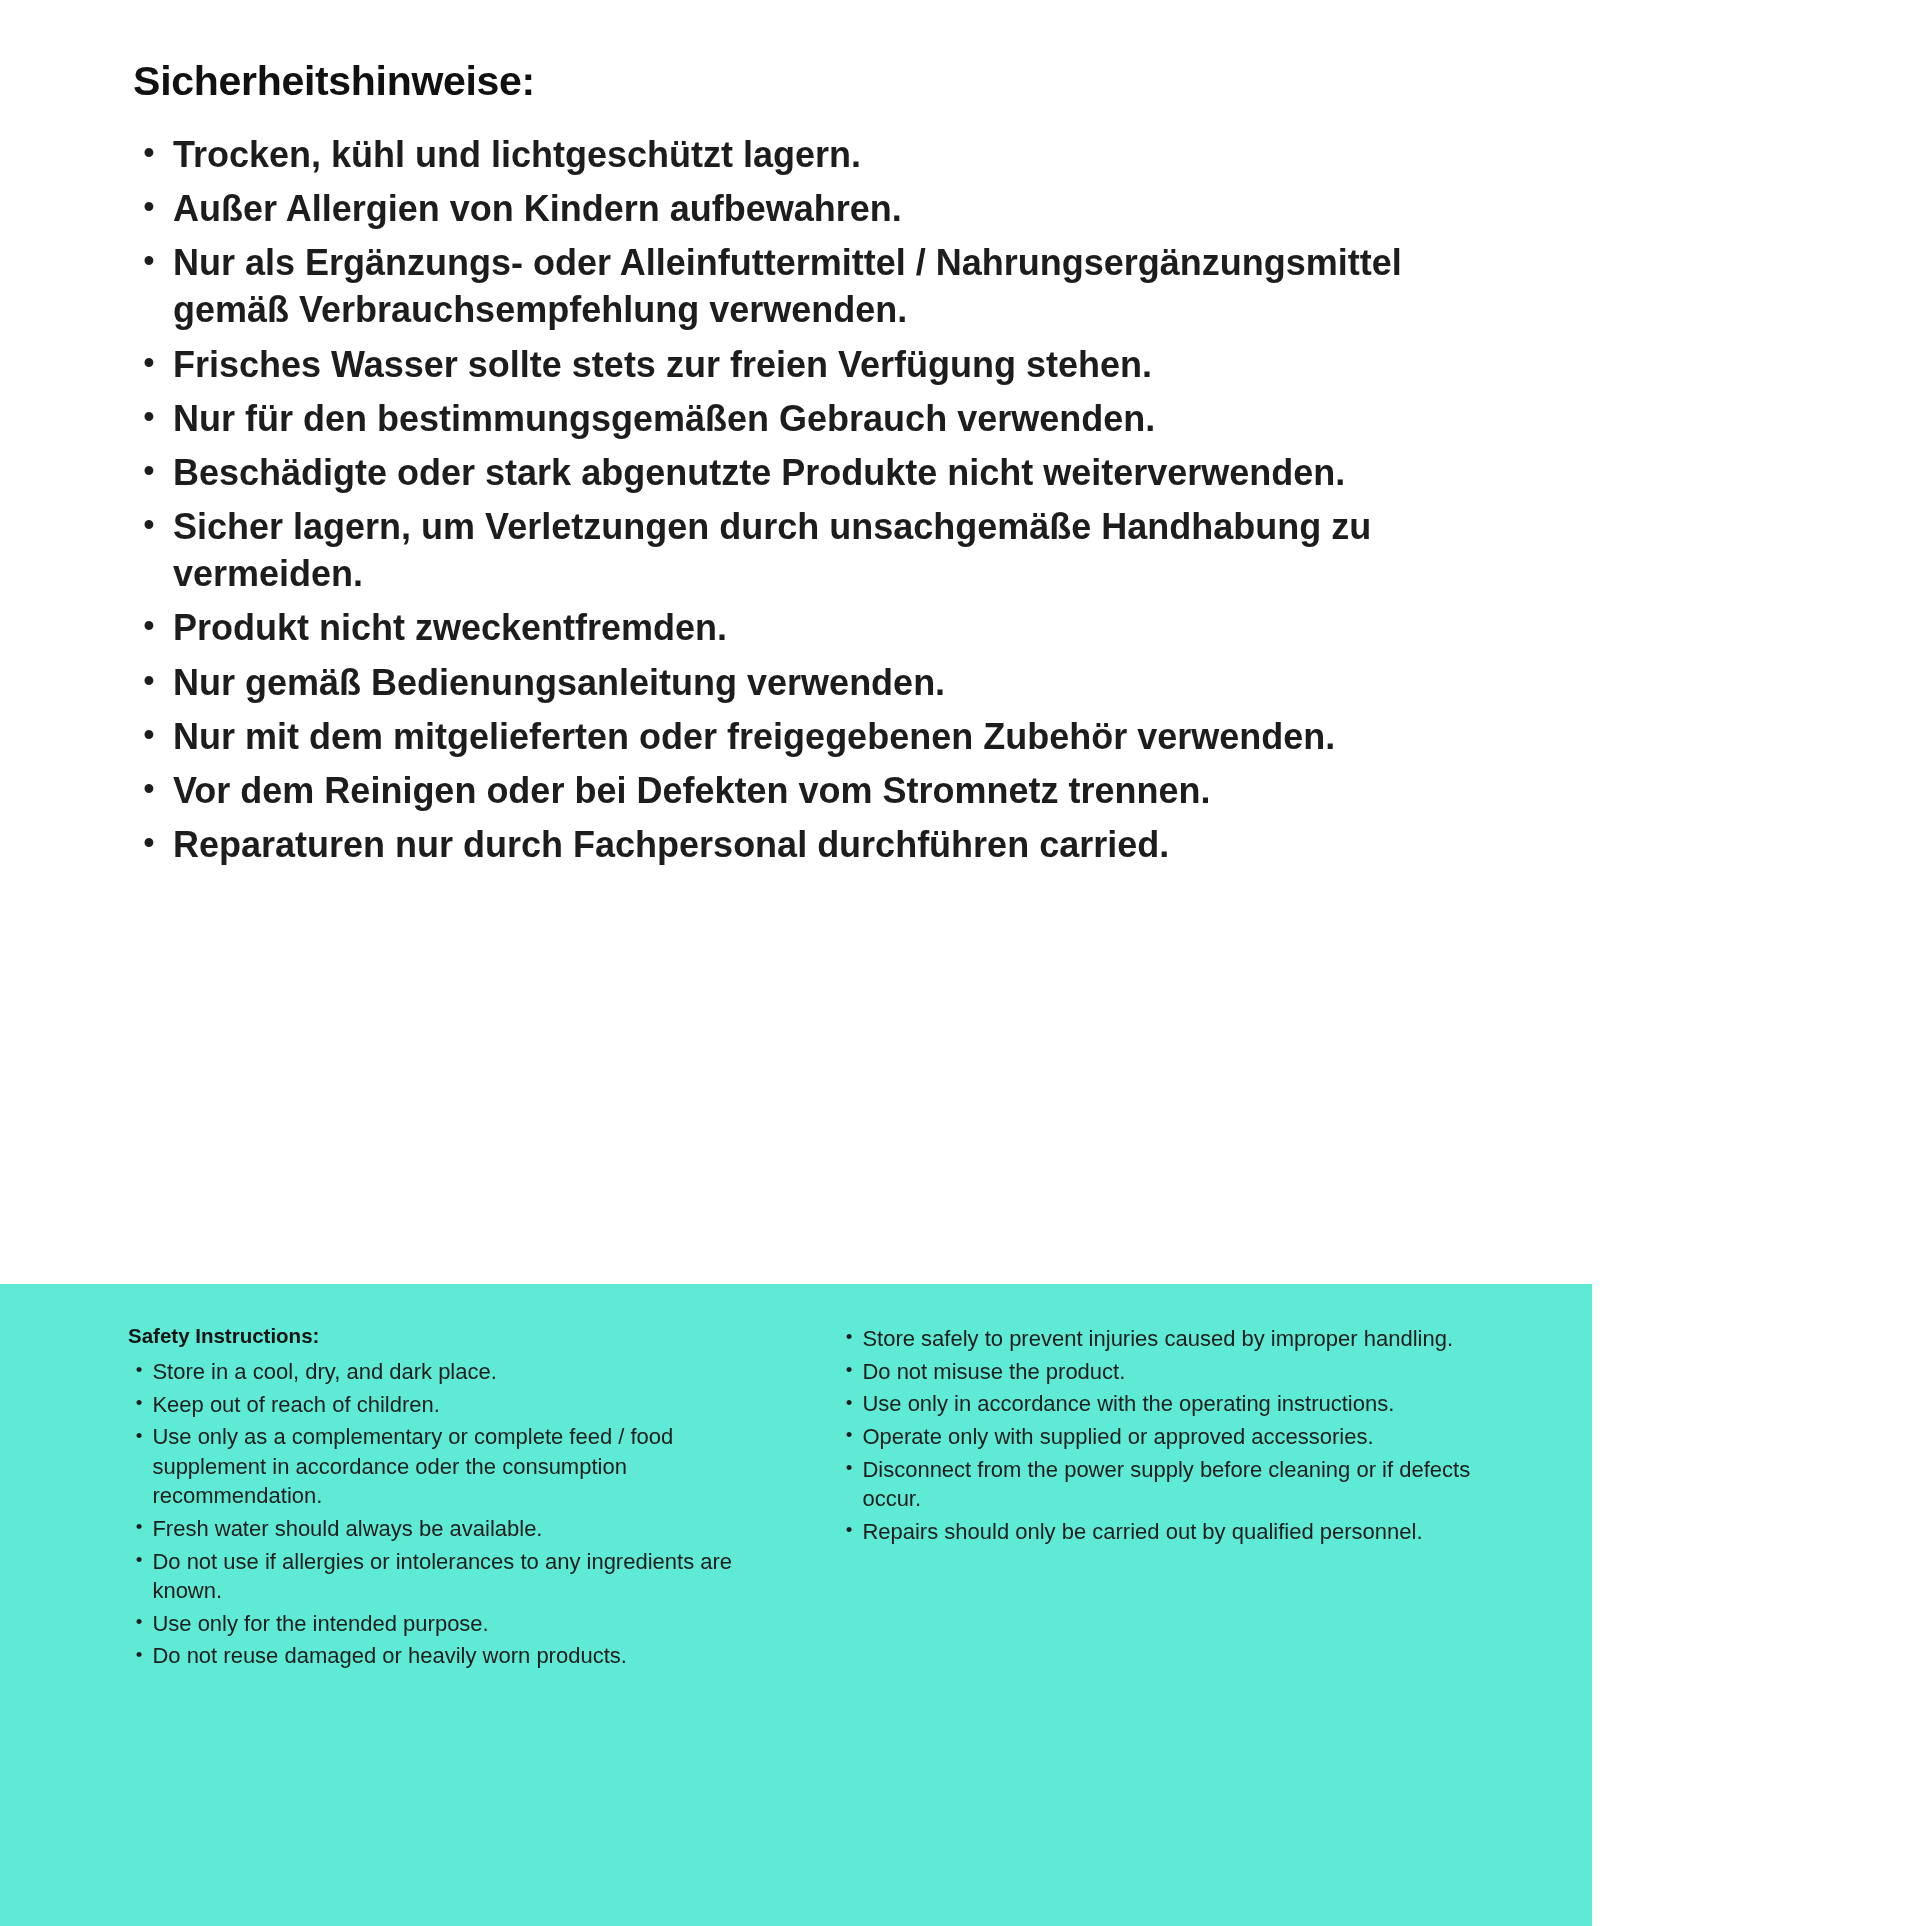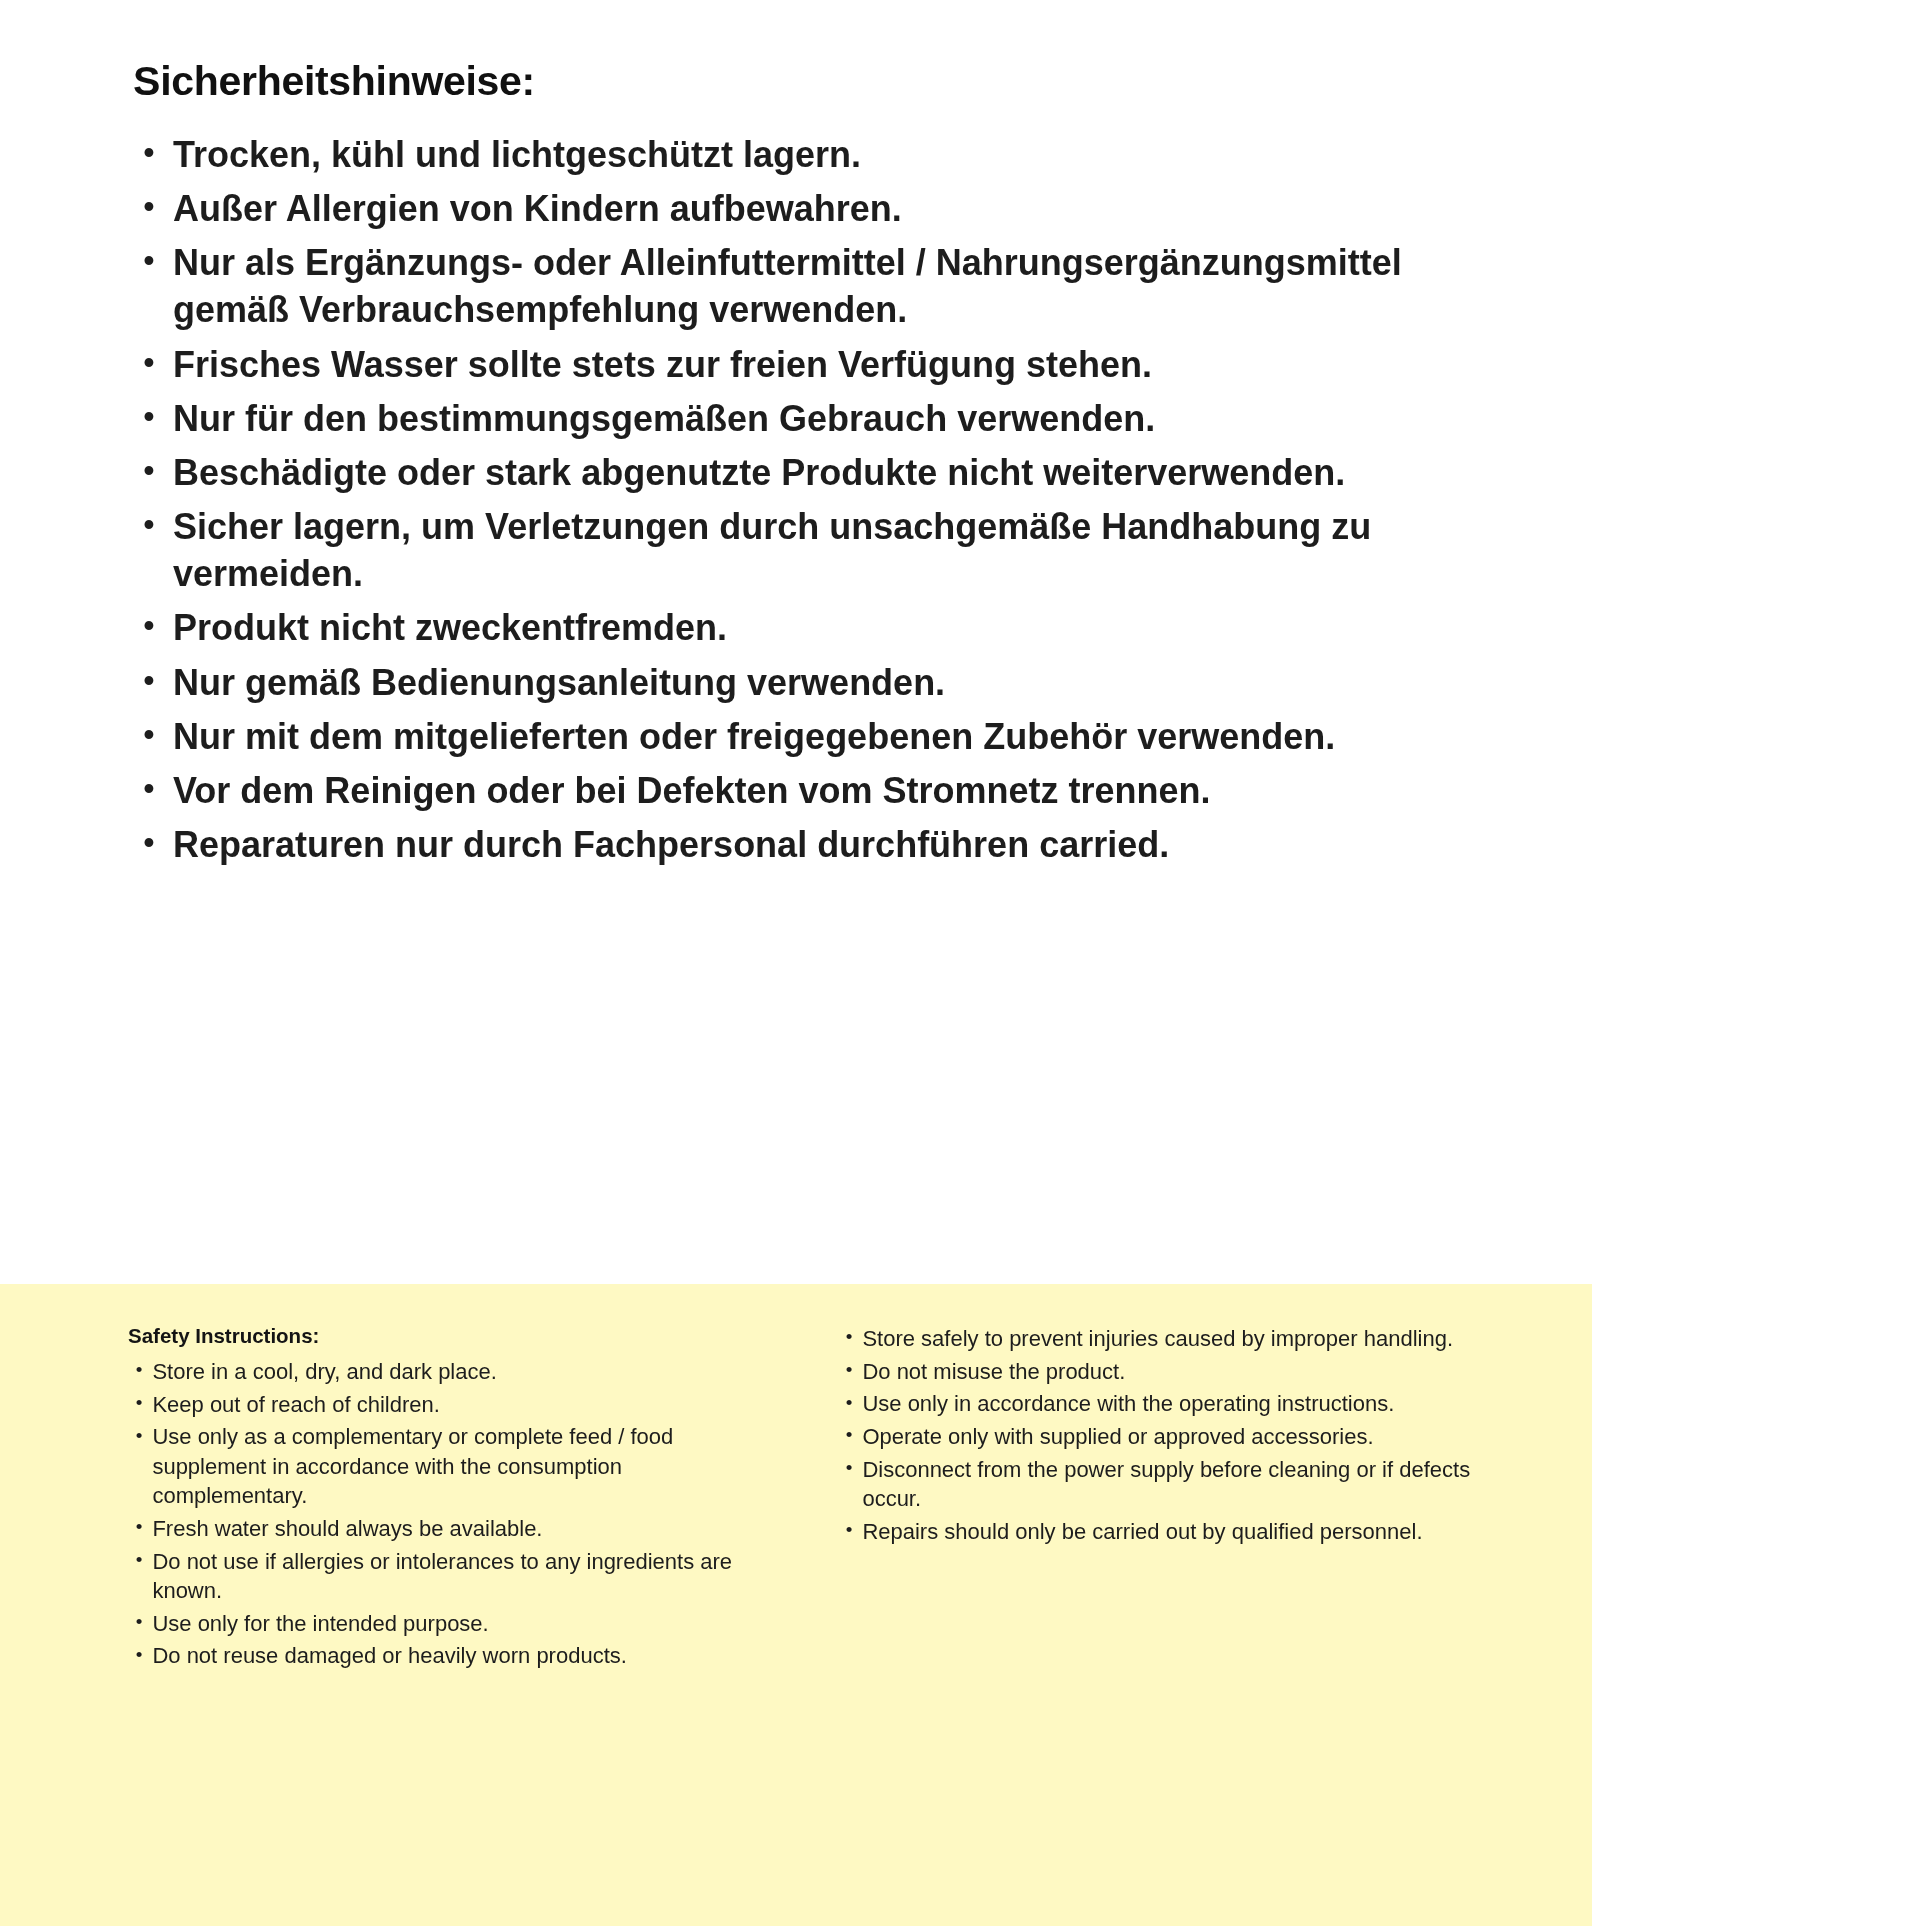--- a/index.html
+++ b/index.html
@@ -61,21 +61,21 @@
     position: absolute;
     left: 15.4px;
     top: 0;
     font-size: 31px;
     line-height: 1.45;
     color: #1d1d1d;
   }
 
   
   .en-section {
-    background: #fef9c3;
+    background: #5eead4;
     flex: 1;
     padding: 40px 115px 26px 128px;
     box-sizing: border-box;
   }
 
   .en-heading {
     font-size: 20.5px;
     font-weight: bold;
     color: #141414;
     margin: 0 0 9px 0;
@@ -143,21 +143,21 @@
     </ul>
   </section>
 
   <section class="en-section">
     <div class="en-columns">
       <div class="en-col left">
         <h2 class="en-heading">Safety Instructions:</h2>
         <ul class="en-list">
           <li>Store in a cool, dry, and dark place.</li>
           <li>Keep out of reach of children.</li>
-          <li>Use only as a complementary or complete feed / food supplement in accordance with the consumption complementary.</li>
+          <li>Use only as a complementary or complete feed / food supplement in accordance oder the consumption recommendation.</li>
           <li>Fresh water should always be available.</li>
           <li>Do not use if allergies or intolerances to any ingredients are known.</li>
           <li>Use only for the intended purpose.</li>
           <li>Do not reuse damaged or heavily worn products.</li>
         </ul>
       </div>
       <div class="en-col right">
         <ul class="en-list">
           <li>Store safely to prevent injuries caused by improper handling.</li>
           <li>Do not misuse the product.</li>

